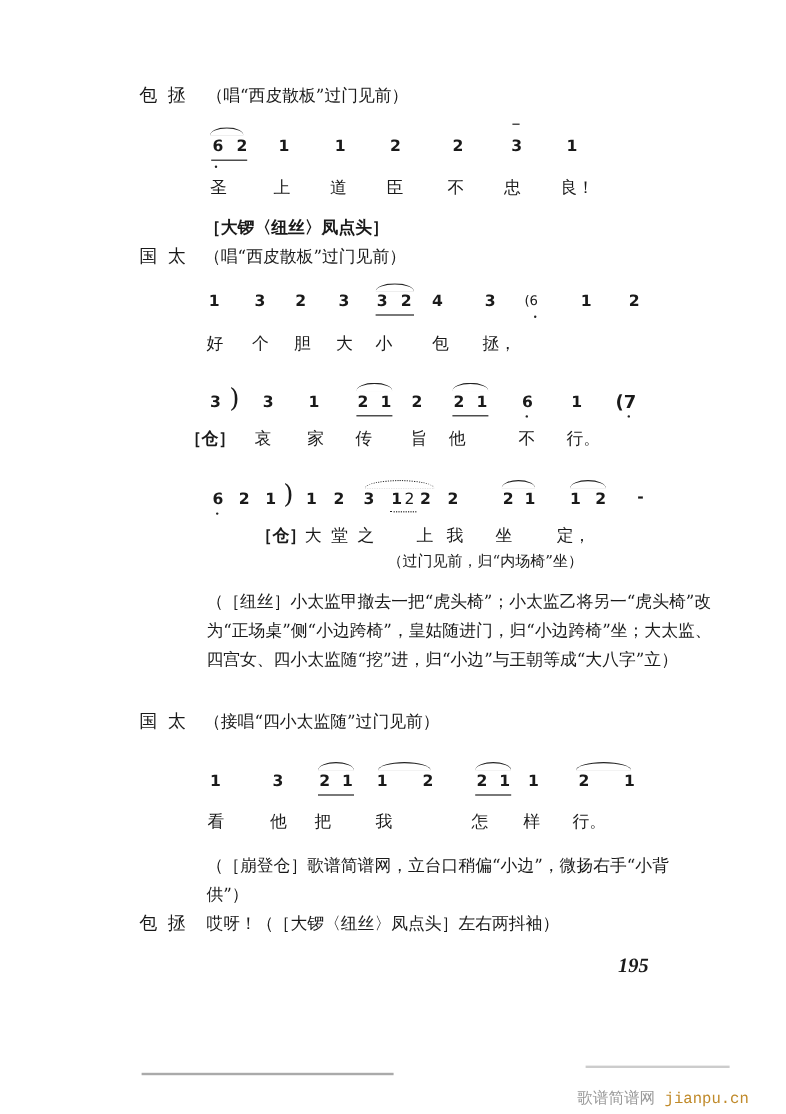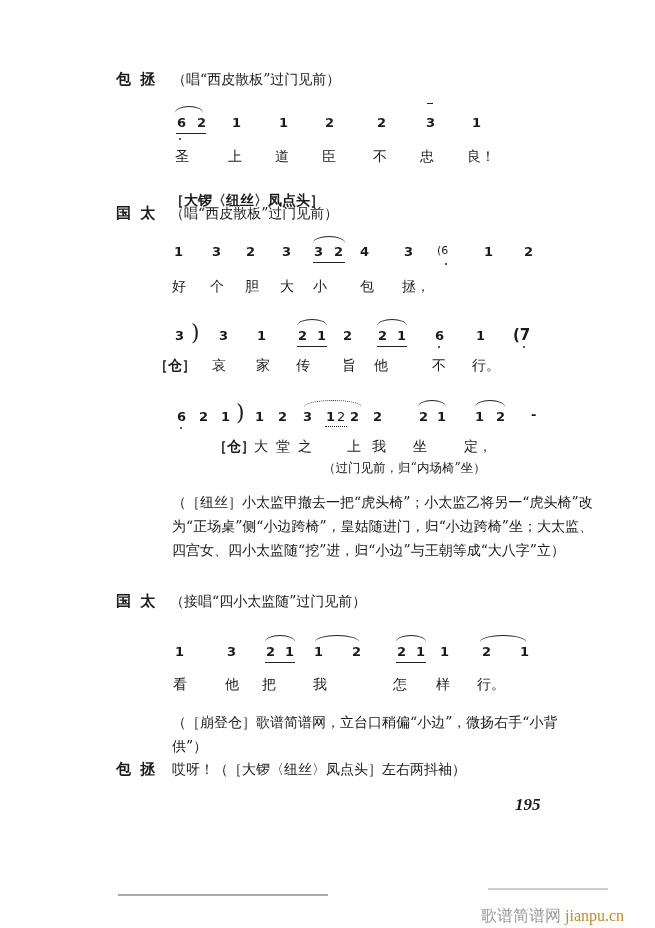--- a/index.html
+++ b/index.html
@@ -2,31 +2,31 @@
 <html><head>
 <meta charset="utf-8">
 <style>
   html, body { margin: 0; padding: 0; }
   body {
     width: 655px; height: 928px; position: relative; overflow: hidden;
     background: #ffffff; color: #1a1a1a;
     font-family: "DejaVu Serif", "Liberation Serif", serif;
   }
   .abs { position: absolute; white-space: nowrap; }
-  .role { font-weight: bold; font-size: 15px; letter-spacing: 2px; }
+  .role { font-weight: normal; font-size: 15px; letter-spacing: 2px; }
   .dir { font-size: 14px; }
   .num { font-family: "DejaVu Sans", "Liberation Sans", sans-serif; font-weight: bold; font-size: 13px; }
   .lyr { font-size: 14px; }
   .para { font-size: 14px; line-height: 24px; width: 430px; white-space: normal; }
   .slur { position: absolute; border-top: 1.5px solid #222; border-radius: 50% 50% 0 0 / 100% 100% 0 0; height: 6px; }
   .uline { position: absolute; border-top: 1.5px solid #222; height: 0; }
   .dot { position: absolute; width: 2px; height: 2px; background: #222; border-radius: 50%; }
   .paren { position: absolute; font-size: 22px; font-family: "DejaVu Serif", serif; }
   .pagenum { font-style: italic; font-weight: bold; font-size: 17px; font-family: "Liberation Serif", serif; }
-  .watermark { font-size: 16px; color: #9a9a9a; font-family: Liberation Serif, serif; }
+  .watermark { font-size: 13px; color: #9a9a9a; font-family: Liberation Mono, monospace; }
   .watermark .en { color: #c08a2a; }
   .smudge { position: absolute; height: 2px; background: #555; opacity: .5; }
 </style>
 </head>
 <body>
 
 <div class="abs role" style="left:116px;top:70px;">包 拯</div>
 <div class="abs dir" style="left:172px;top:71px;">（唱“西皮散板”过门见前）</div>
 
 <div class="slur" style="left:175px;top:106px;width:28px;"></div>
@@ -43,21 +43,21 @@
 <div class="abs num" style="left:472px;top:115px;">1</div>
 
 <div class="abs lyr" style="left:175px;top:148px;">圣</div>
 <div class="abs lyr" style="left:228px;top:148px;">上</div>
 <div class="abs lyr" style="left:275px;top:148px;">道</div>
 <div class="abs lyr" style="left:322px;top:148px;">臣</div>
 <div class="abs lyr" style="left:373px;top:148px;">不</div>
 <div class="abs lyr" style="left:420px;top:148px;">忠</div>
 <div class="abs lyr" style="left:467px;top:148px;">良！</div>
 
-<div class="abs dir" style="left:170px;top:192px;font-weight:bold;">［大锣〈纽丝〉凤点头］</div>
+<div class="abs dir" style="left:170px;top:181px;font-weight:bold;">［大锣〈纽丝〉凤点头］</div>
 <div class="abs role" style="left:116px;top:204px;">国 太</div>
 <div class="abs dir" style="left:170px;top:205px;">（唱“西皮散板”过门见前）</div>
 
 <div class="abs num" style="left:174px;top:244px;">1</div>
 <div class="abs num" style="left:212px;top:244px;">3</div>
 <div class="abs num" style="left:246px;top:244px;">2</div>
 <div class="abs num" style="left:282px;top:244px;">3</div>
 <div class="slur" style="left:313px;top:236px;width:32px;"></div>
 <div class="abs num" style="left:314px;top:244px;">3</div>
 <div class="abs num" style="left:334px;top:244px;">2</div>

